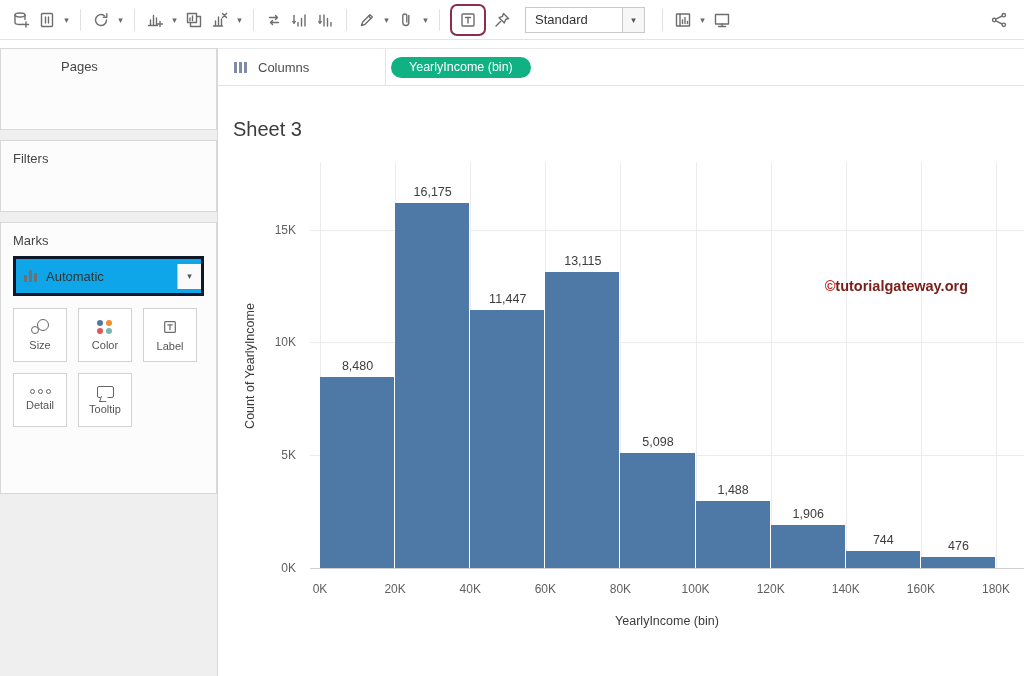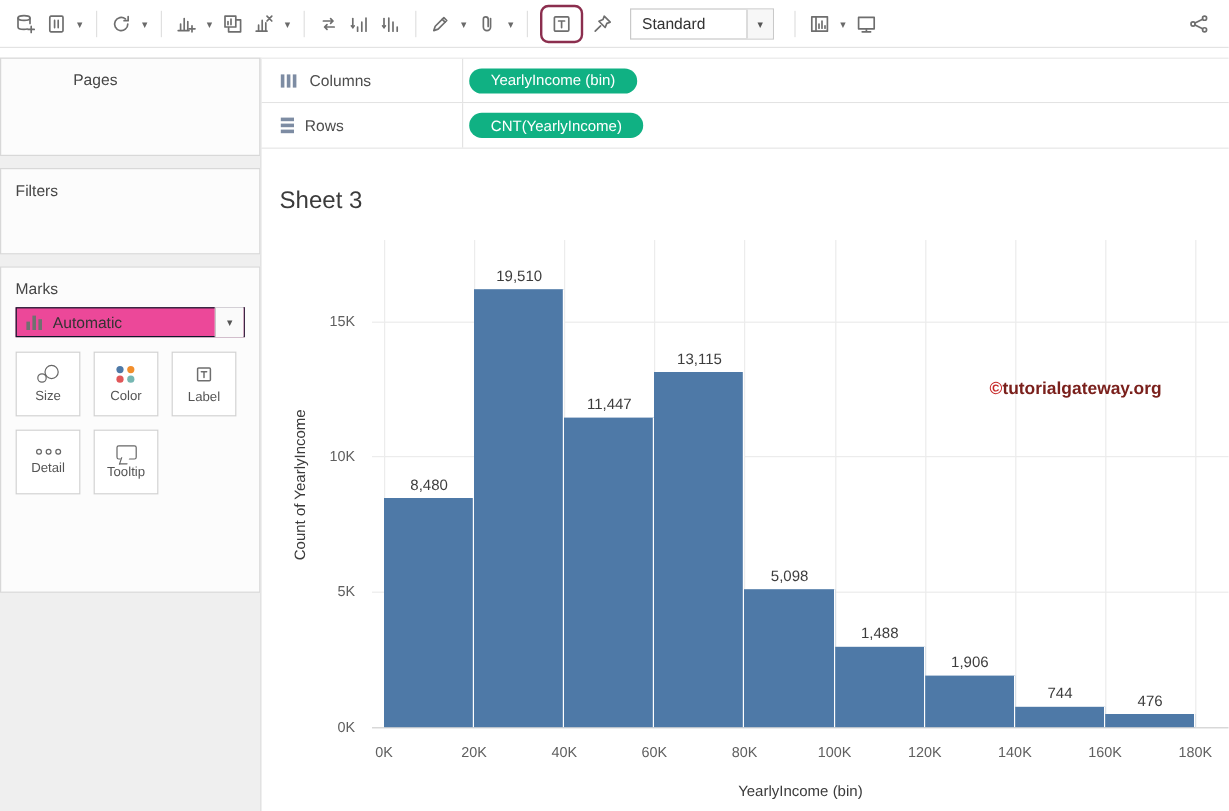--- a/index.html
+++ b/index.html
@@ -29,22 +29,22 @@
   
   .content { display:flex; height:636px; background:#fff; }
   .sidebar { width:218px; flex:0 0 218px; margin-top:8px; background:#efefef;
     border-right:1px solid #d9d9d9; display:flex; flex-direction:column; gap:10px; }
   .card { background:#fcfcfc; border:1px solid #d8d8d8; }
   .card-title { font-size:13px; color:#464646; padding:10px 12px 6px 12px; }
   .card-pages { height:82px;padding-left:48px; }
   .card-filters { height:72px; }
   .card-marks { height:272px; }
 
-  .marks-dd { margin:2px 12px 12px 12px; height:25px; border:1px solid #0f172a;
-    display:flex; align-items:center; background:#ec4899; padding-left:8px; }
+  .marks-dd { margin:2px 12px 12px 12px; height:40px; border:3px solid #0f172a;
+    display:flex; align-items:center; background:#0ea5e9; padding-left:8px; }
   .marks-dd .dd-txt { flex:1; font-size:13px; color:#333; padding-left:7px; }
   .marks-dd .dd-btn { width:24px; height:25px; border-left:1px solid #c6c6c6; display:flex;
     align-items:center; justify-content:center; background:#fafafa; }
   .marks-dd .dd-btn::after { content:"▾"; font-size:9px; color:#555; }
   .mini-bars { display:inline-flex; align-items:flex-end; height:12px; }
   .mini-bars i { display:inline-block; width:3px; background:#707070; margin-right:2px; }
   .mini-bars i:nth-child(1){height:7px;} .mini-bars i:nth-child(2){height:12px;} .mini-bars i:nth-child(3){height:9px;}
 
   .marks-grid { display:grid; grid-template-columns:repeat(3, 54px); gap:11px; padding:0 12px; }
   .mark-btn { width:54px; height:54px; border:1px solid #d2d2d2; background:#fff;
@@ -307,33 +307,20 @@
         <div class="shelf-label">
           <span class="cols-icon">
               <i></i>
               <i></i>
               <i></i>
             </span>
           <span>Columns</span>
         </div>
         <div class="shelf-pills">
           <span class="pill">YearlyIncome (bin)</span>
-        </div>
-      </div>
-      <div class="shelf">
-        <div class="shelf-label">
-          <span class="rows-icon">
-              <i></i>
-              <i></i>
-              <i></i>
-            </span>
-          <span>Rows</span>
-        </div>
-        <div class="shelf-pills">
-          <span class="pill">CNT(YearlyIncome)</span>
         </div>
       </div>
 
       <div class="sheet">
         <div class="sheet-title">Sheet 3</div>
         <div class="y-axis-title">Count of YearlyIncome</div>
         <div class="y-ticks" id="yTicks">
             <div class="y-tick" style="top: 406px;">0K</div>
             <div class="y-tick" style="top: 293.222px;">5K</div>
             <div class="y-tick" style="top: 180.444px;">10K</div>
@@ -350,21 +337,21 @@
             <div class="grid-v" style="left: 235.333px;"></div>
             <div class="grid-v" style="left: 310.444px;"></div>
             <div class="grid-v" style="left: 385.556px;"></div>
             <div class="grid-v" style="left: 460.667px;"></div>
             <div class="grid-v" style="left: 535.778px;"></div>
             <div class="grid-v" style="left: 610.889px;"></div>
             <div class="grid-v" style="left: 686px;"></div>
             <div class="bar" style="left: 10px; width: 75.1111px; height: 191.271px; background: rgb(78, 121, 167);"></div>
             <div class="bar-label" style="left: 47.5556px; top: 196.729px;">8,480</div>
             <div class="bar" style="left: 85.1111px; width: 75.1111px; height: 364.836px; background: rgb(78, 121, 167);"></div>
-            <div class="bar-label" style="left: 122.667px; top: 23.1639px;">19,510</div>
+            <div class="bar-label" style="left: 122.667px; top: 23.1639px;">16,175</div>
             <div class="bar" style="left: 160.222px; width: 75.1111px; height: 258.193px; background: rgb(78, 121, 167);"></div>
             <div class="bar-label" style="left: 197.778px; top: 129.807px;">11,447</div>
             <div class="bar" style="left: 235.333px; width: 75.1111px; height: 295.816px; background: rgb(78, 121, 167);"></div>
             <div class="bar-label" style="left: 272.889px; top: 92.1839px;">13,115</div>
             <div class="bar" style="left: 310.444px; width: 75.1111px; height: 114.988px; background: rgb(78, 121, 167);"></div>
             <div class="bar-label" style="left: 348px; top: 273.012px;">5,098</div>
             <div class="bar" style="left: 385.556px; width: 75.1111px; height: 66.6968px; background: rgb(78, 121, 167);"></div>
             <div class="bar-label" style="left: 423.111px; top: 321.303px;">1,488</div>
             <div class="bar" style="left: 460.667px; width: 75.1111px; height: 42.9909px; background: rgb(78, 121, 167);"></div>
             <div class="bar-label" style="left: 498.222px; top: 345.009px;">1,906</div>

